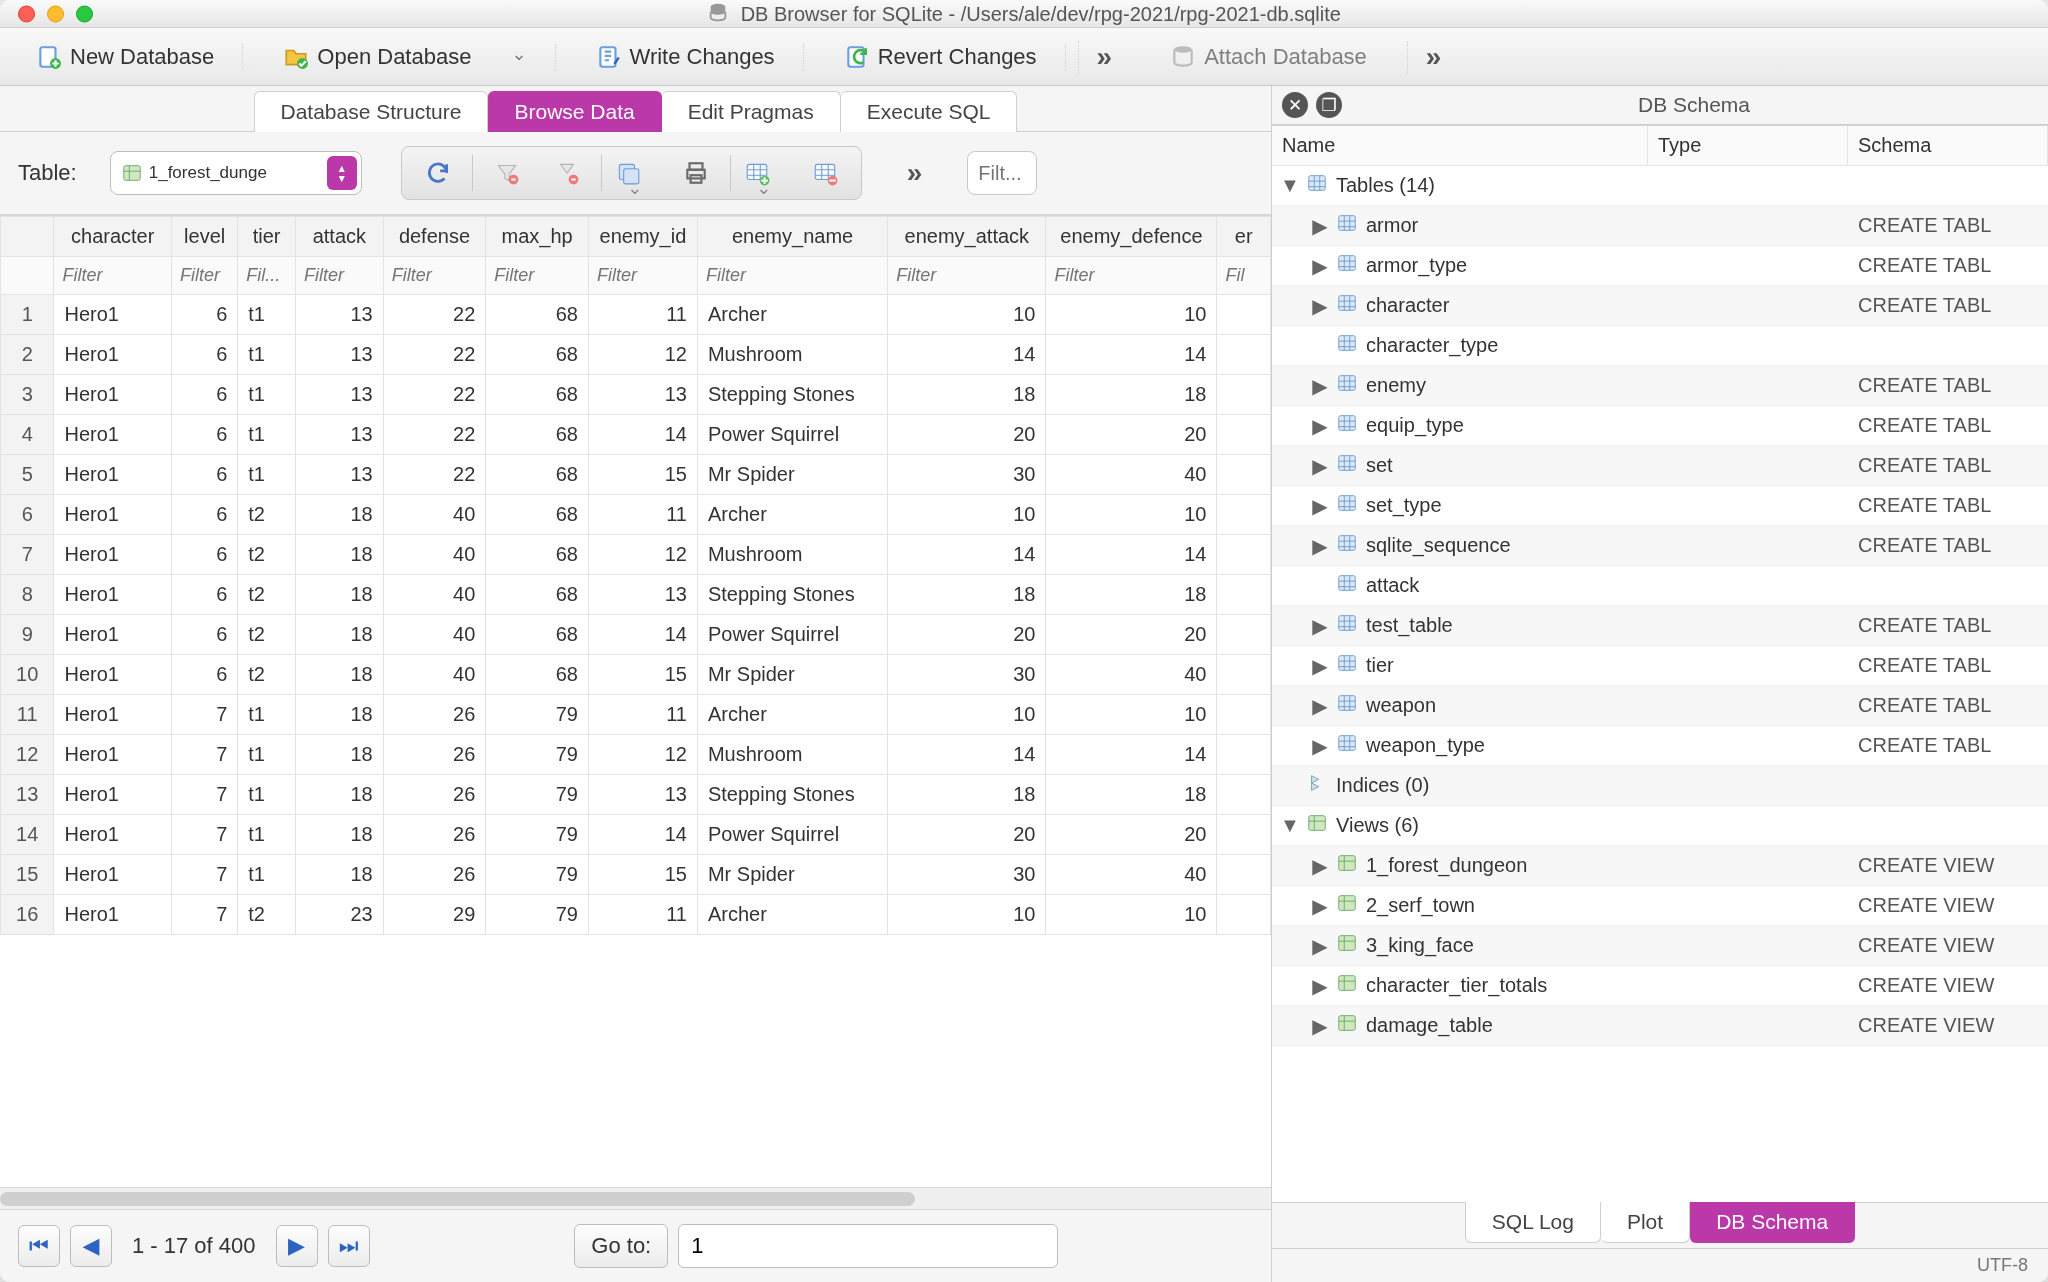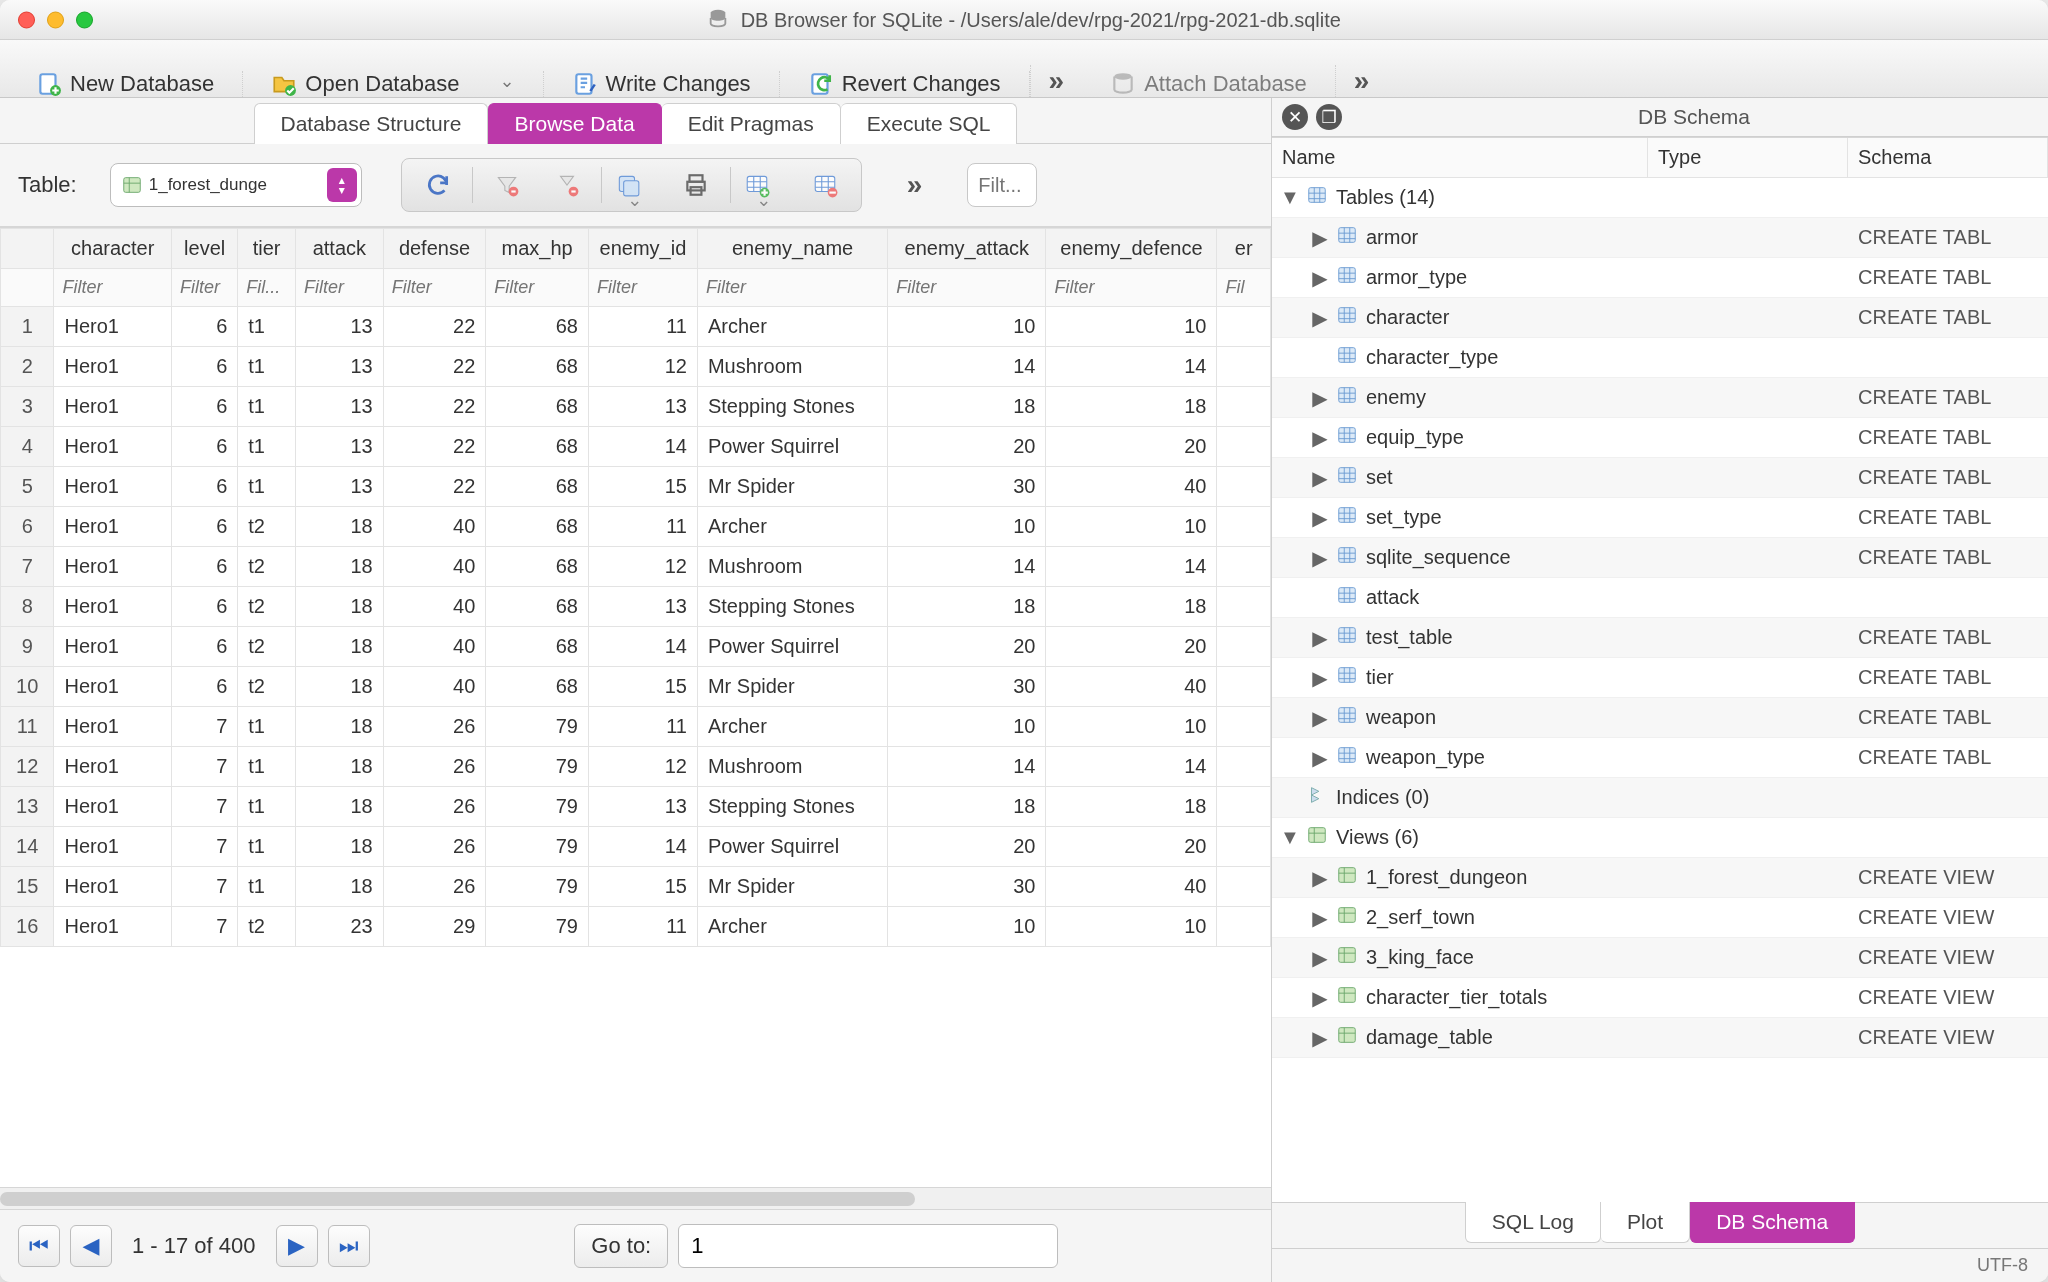--- a/index.html
+++ b/index.html
@@ -29,21 +29,21 @@
     display: flex;
     flex-direction: column;
     width: 100%; height: 100%;
     background: #f6f6f6;
     border-radius: 10px;
     box-shadow: 0 8px 30px rgba(0,0,0,0.15);
     overflow: hidden;
   }
   
   .titlebar {
-    height: 40px;
+    height: 28px;
     display: flex;
     align-items: center;
     background: linear-gradient(#fafafa, #e6e6e6);
     border-bottom: 1px solid #d0d0d0;
     position: relative;
   }
   .traffic {
     display: flex; gap: 12px;
     position: absolute; left: 18px; top: 50%; transform: translateY(-50%);
   }
@@ -58,24 +58,25 @@
     flex: 1;
     text-align: center;
     color: #555;
     font-size: 20px;
   }
   .titlebar-title svg { vertical-align: -3px; margin-right: 6px; }
   
   .main-toolbar {
     height: 58px;
     display: flex;
-    align-items: flex-end;
+    align-items: center;
     background: linear-gradient(var(--toolbar-grad1), var(--toolbar-grad2));
     border-bottom: 1px solid #c8c8c8;
     padding: 0 8px;
+    gap: 12px;
   }
   .tb-btn {
     display: flex; align-items: center;
     padding: 0 28px;
     border-right: 1px dotted #cfcfcf;
     font-size: 22px;
     color: #333;
     cursor: pointer;
     white-space: nowrap;
   }

